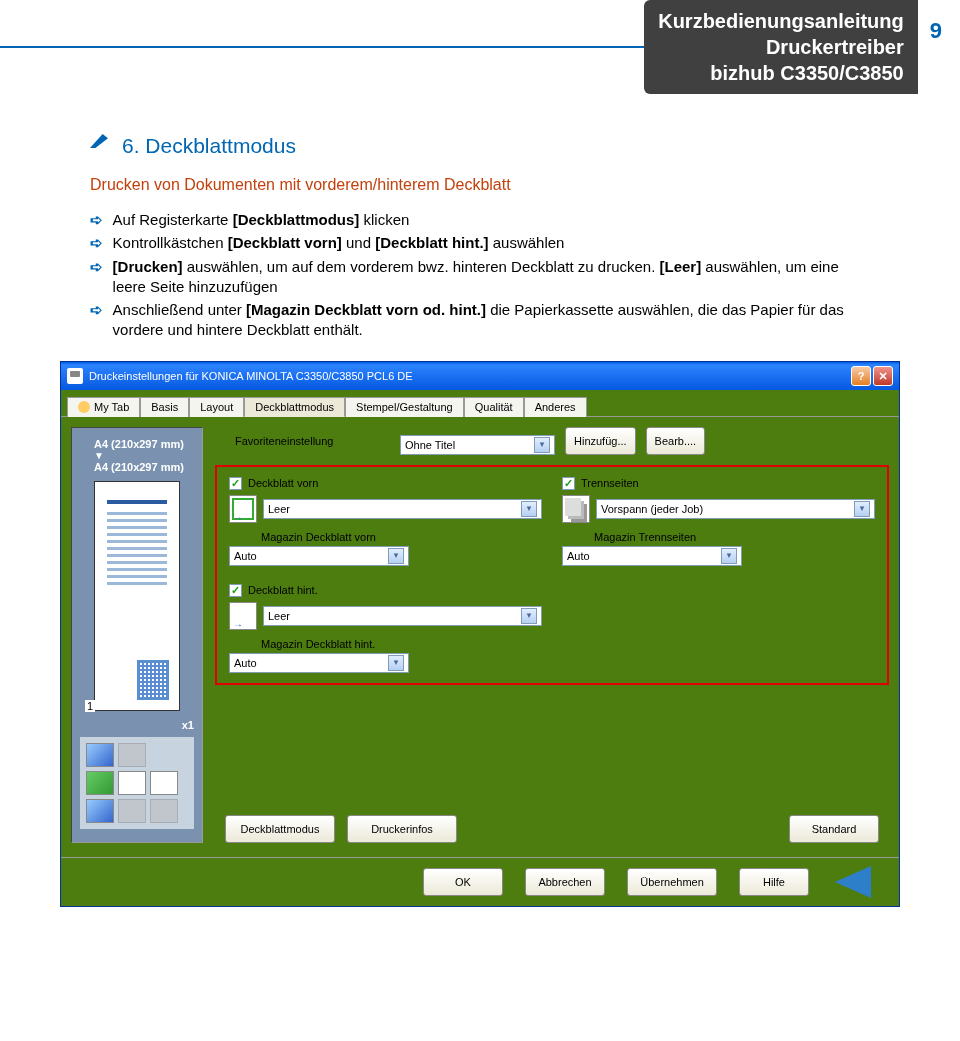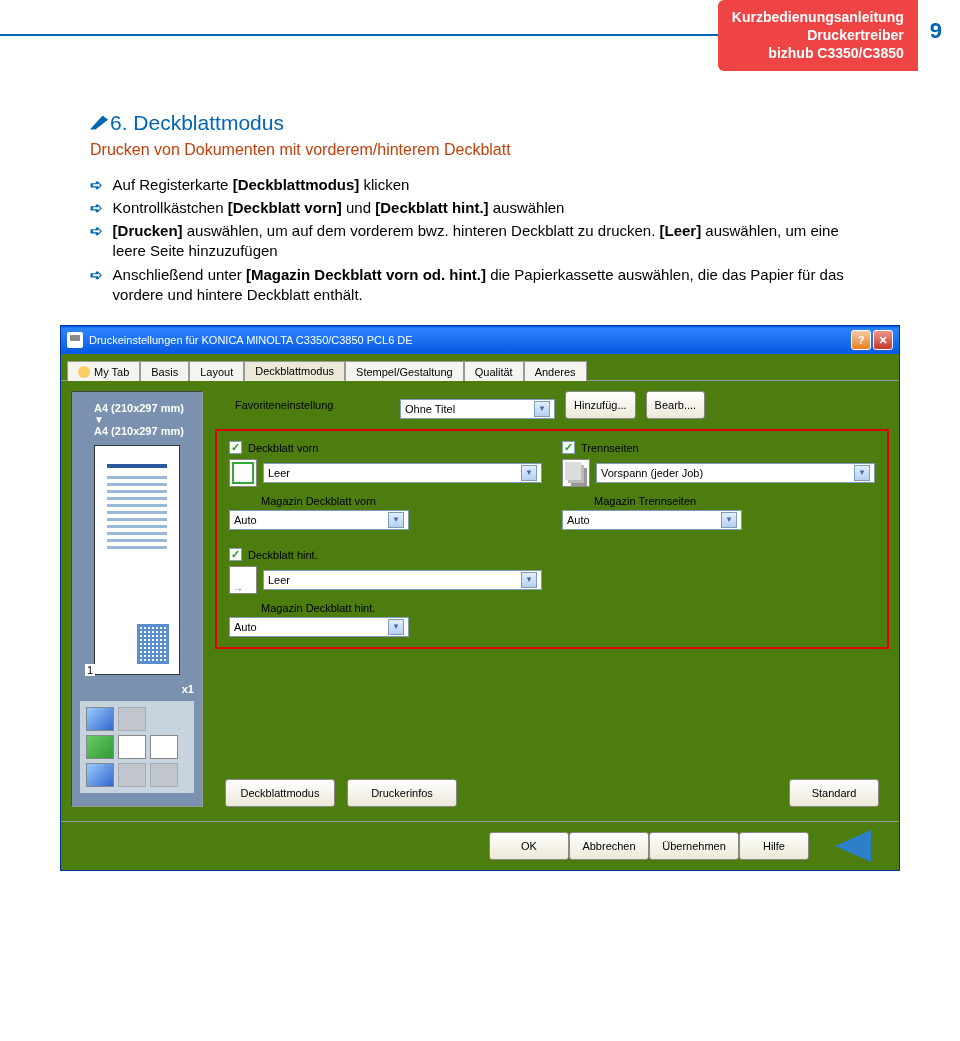--- a/index.html
+++ b/index.html
@@ -1,27 +1,27 @@
 <!DOCTYPE html>
 <html><head>
 <meta charset="utf-8">
 <style>
   * { box-sizing: border-box; margin: 0; padding: 0; }
   body { width: 960px; height: 1041px; font-family: Arial, sans-serif; background: #fff; position: relative; }
   
   
   .header { display: flex; align-items: center; margin-bottom: 40px; }
   .header-line { flex: 1; height: 2px; background: #0066b3; }
-  .header-box { background: #ef4444; color: #fff; padding: 8px 14px; border-radius: 6px 0 0 6px; text-align: right; font-size: 14px; font-weight: bold; }
+  .header-box { background: #404040; color: #fff; padding: 8px 14px; border-radius: 6px 0 0 6px; text-align: right; font-size: 20px; font-weight: bold; }
   .header-box span { display: block; line-height: 1.3; }
   .page-num { color: #0066b3; font-size: 22px; font-weight: bold; margin: 0 18px 0 12px; align-self: flex-start; margin-top: 18px; }
   
   
   .content { padding: 0 90px; }
-  .section-title { display: flex; align-items: center; gap: 2px; margin-bottom: 6px; }
+  .section-title { display: flex; gap: 14px; margin-bottom: 18px; }
   .pencil-icon { width: 18px; height: 14px; background: #0066b3; clip-path: polygon(0 100%, 70% 0, 100% 30%, 30% 100%); }
   .section-title h2 { color: #0066b3; font-size: 21px; font-weight: normal; }
   .subtitle { color: #c2410c; font-size: 16px; margin-bottom: 16px; }
   .bullet-list { list-style: none; }
   .bullet-list li { display: flex; gap: 10px; margin-bottom: 3px; font-size: 15px; line-height: 1.35; }
   .bullet-arrow { color: #0066b3; font-weight: bold; flex-shrink: 0; }
   .bold { font-weight: bold; }
   
   
   .dialog { margin: 20px 60px 0 60px; background: #4d7c0f; border: 1px solid #003399; font-family: Tahoma, sans-serif; font-size: 11px; }
@@ -69,21 +69,21 @@
   .opt-row { display: flex; align-items: center; gap: 6px; margin-bottom: 8px; }
   .opt-icon { width: 28px; height: 28px; background: #fff; border: 1px solid #888; position: relative; }
   .opt-icon.green-border::before { content: ''; position: absolute; inset: 2px; border: 2px solid #3a3; }
   .opt-icon.blue-arrow::after { content: '→'; position: absolute; bottom: 0; left: 3px; color: #36c; font-size: 10px; font-weight: bold; }
   .opt-combo { flex: 1; }
   .field-label { margin: 6px 0 3px 0; padding-left: 32px; }
   .combo.half { width: 180px; }
   .opt-icon.stack::before { content: ''; position: absolute; top: 2px; left: 2px; width: 16px; height: 18px; background: #ddd; box-shadow: 3px 3px 0 #bbb, 6px 6px 0 #999; }
   
   .small-btns { display: flex; gap: 12px; margin-top: 130px; padding: 0 10px; }
-  .bottom-bar { display: flex; justify-content: flex-end; gap: 0; padding: 10px 90px 10px 10px; border-top: 1px solid #999; margin-top: 4px; position: relative; }
+  .bottom-bar { display: flex; justify-content: flex-end; gap: 22px; padding: 10px 90px 10px 10px; border-top: 1px solid #999; margin-top: 4px; position: relative; }
   .right-btn { margin-left: 320px; }
   .big-arrow { position: absolute; right: 28px; bottom: 8px; width: 0; height: 0; border-top: 16px solid transparent; border-bottom: 16px solid transparent; border-right: 36px solid #2e7fc9; }
 </style>
 </head>
 <body>
 
 <div class="header">
   <div class="header-line"></div>
   <div class="header-box">
     <span>Kurzbedienungsanleitung</span>

